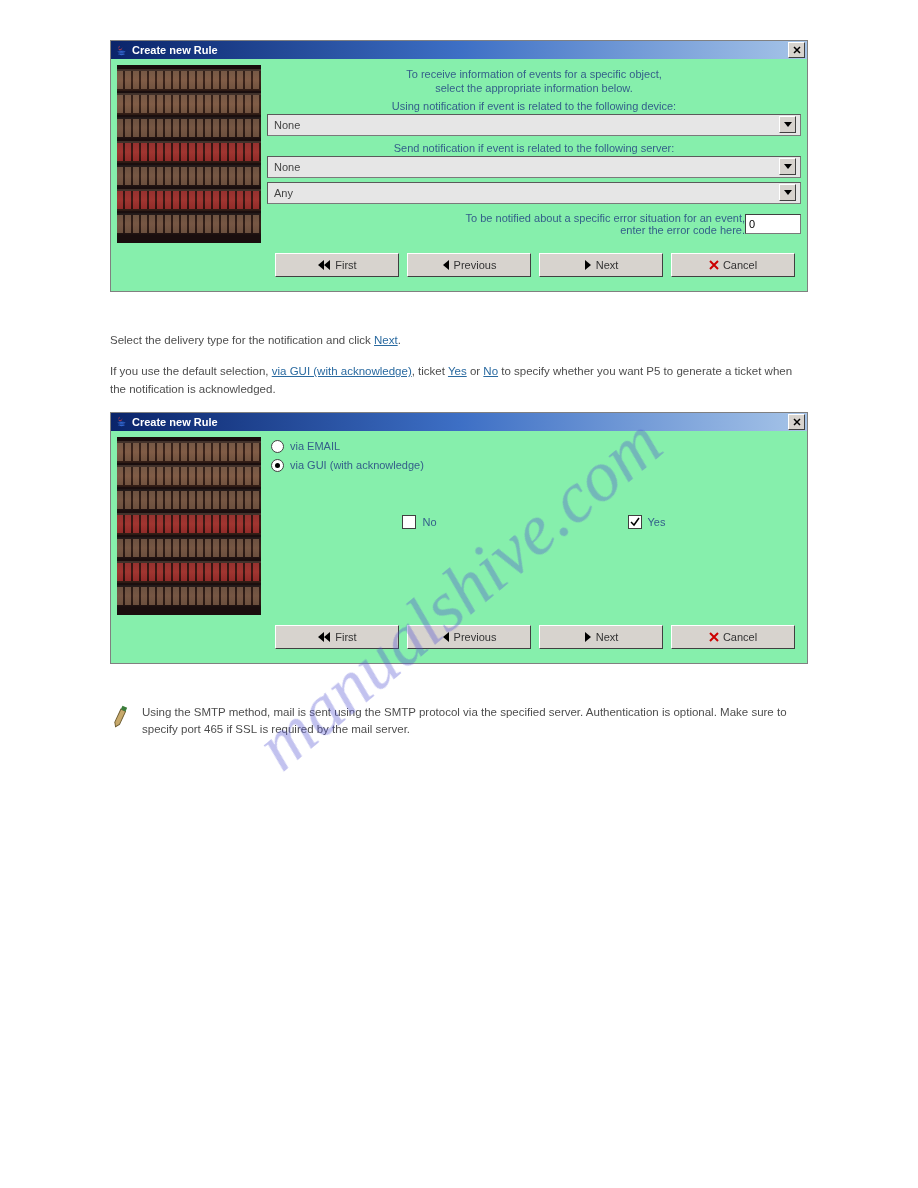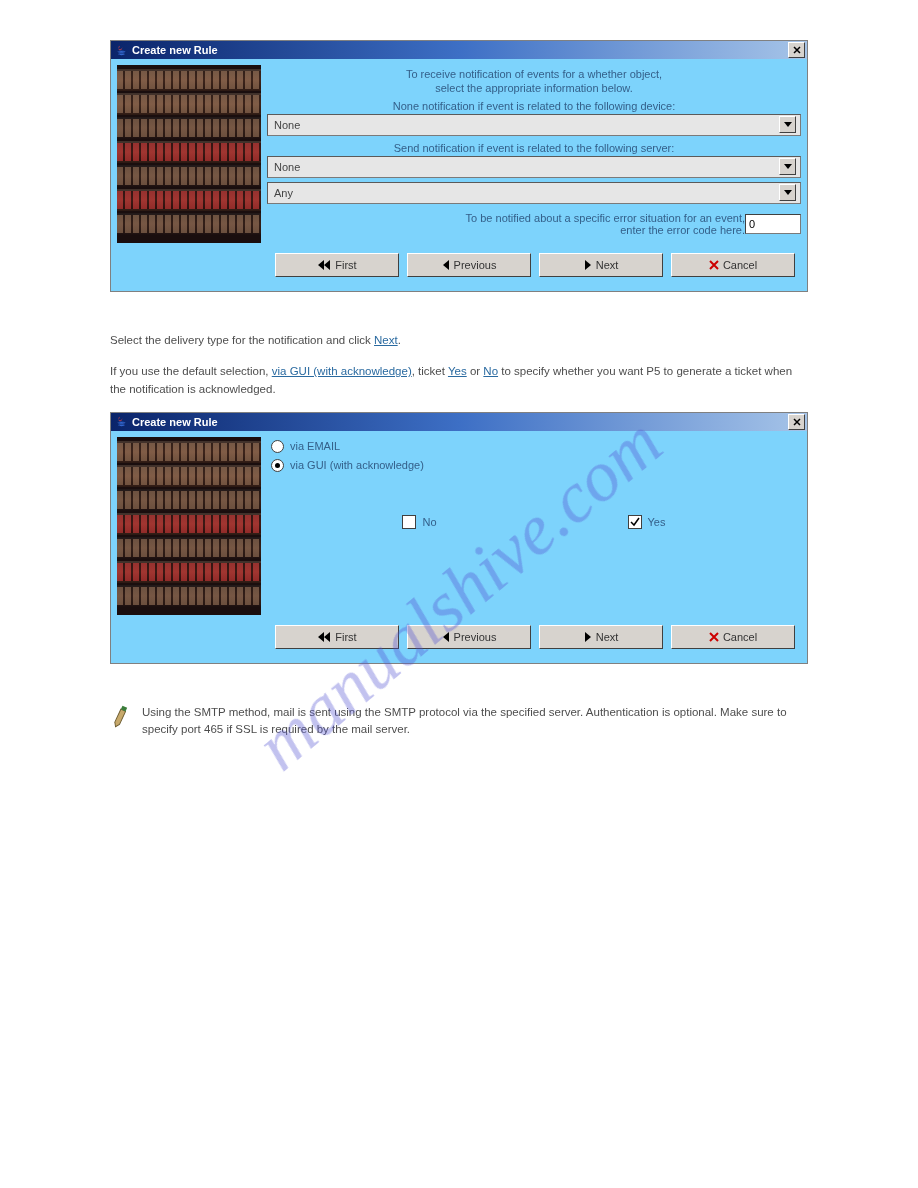--- a/index.html
+++ b/index.html
@@ -7,21 +7,21 @@
     padding: 40px 110px;
     background: #fff;
     font-family: Arial, Helvetica, sans-serif;
     font-size: 11px;
     color: #333;
     width: 918px;
     box-sizing: border-box;
   }
   .dialog {
     border: 1px solid #808080;
-    background: #7dd3fc;
+    background: #86efac;
     margin-bottom: 40px;
   }
   .titlebar {
     height: 18px;
     background: linear-gradient(to right, #0a246a, #3d6fc5, #a6c4e8);
     color: #fff;
     display: flex;
     align-items: center;
     justify-content: space-between;
     padding: 0 2px 0 4px;
@@ -232,24 +232,24 @@
         <div class="tape-shelf" style="top:4px"></div>
         <div class="tape-shelf" style="top:28px"></div>
         <div class="tape-shelf dark" style="top:52px"></div>
         <div class="tape-shelf red" style="top:76px"></div>
         <div class="tape-shelf dark" style="top:100px"></div>
         <div class="tape-shelf red" style="top:124px"></div>
         <div class="tape-shelf dark" style="top:148px"></div>
       </div>
       <div class="main-area">
         <div class="intro-text">
-          <span>To receive notification of events for a whether object,</span><br>
+          <span>To receive information of events for a specific object,</span><br>
           <span>select the appropriate information below.</span>
         </div>
-        <div class="field-label">None notification if event is related to the following device:</div>
+        <div class="field-label">Using notification if event is related to the following device:</div>
         <div class="dropdown">
           <span>None</span>
           <span class="dd-arrow">
               <svg width="8" height="6">
                 <path d="M0 0h8L4 5z" fill="#000"></path>
               </svg>
             </span>
         </div>
         <div class="field-label">Send notification if event is related to the following server:</div>
         <div class="dropdown">

